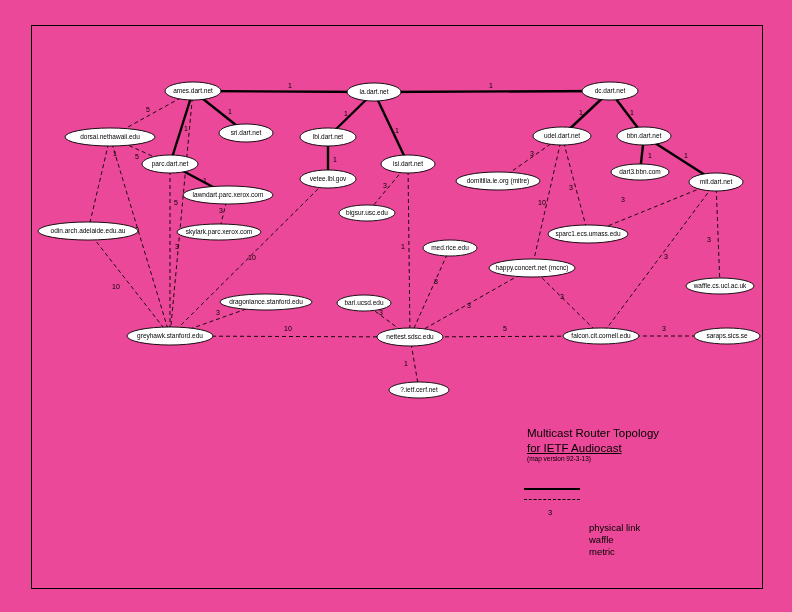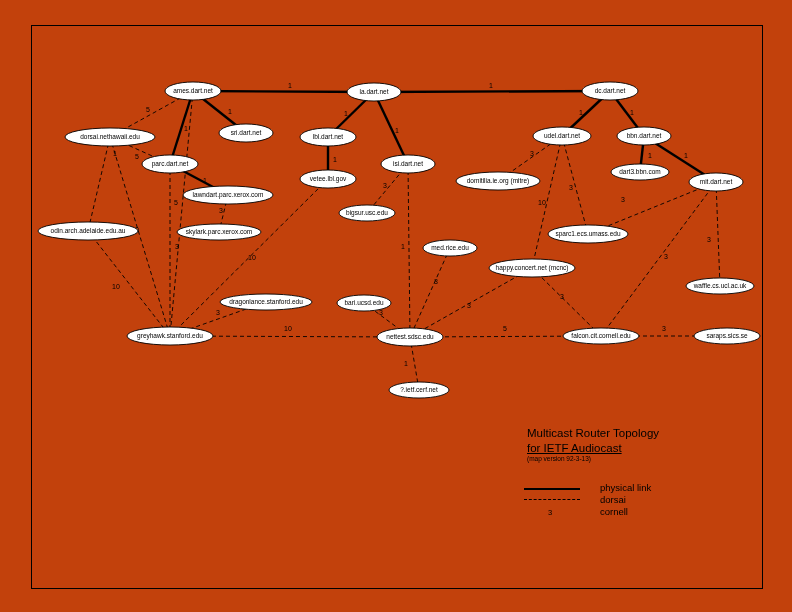--- a/index.html
+++ b/index.html
@@ -1,35 +1,35 @@
 <!DOCTYPE html>
 <html><head>
 <meta charset="utf-8">
 <style>
   html,body{margin:0;padding:0;background:#ffffff;}
-  .page{position:relative;width:792px;height:612px;background:#c2410c;overflow:hidden;
+  .page{position:relative;width:792px;height:612px;background:#ec4899;overflow:hidden;
         font-family:"Liberation Sans",sans-serif;color:#000;}
   .frame{position:absolute;left:31px;top:25px;width:730px;height:562px;
          border:1px solid #000;}
   #topology-svg{position:absolute;left:0;top:0;}
   .edge.physical{stroke:#000;stroke-width:2.4;fill:none;}
   .edge.tunnel{stroke:#000;stroke-width:0.9;stroke-dasharray:4 3;fill:none;}
   .node-ellipse{fill:#ffffff;stroke:#000;stroke-width:0.9;}
   .nodelabel{font-family:"Liberation Sans",sans-serif;font-size:6.5px;text-anchor:middle;fill:#000;}
   .metric{font-family:"Liberation Sans",sans-serif;font-size:7px;fill:#000;}
   .titleblock{position:absolute;left:527px;top:424px;width:220px;}
   .t1,.t2{position:absolute;left:0;font-size:11.5px;white-space:nowrap;}
   .t1{top:3px;}
   .t2{top:18px;text-decoration:underline;}
   .t3{position:absolute;left:0;top:31px;font-size:6.5px;white-space:nowrap;}
   .legend{position:absolute;left:524px;top:482px;width:200px;height:50px;}
   .l-solid{position:absolute;left:0;top:6px;width:56px;height:0;border-top:2.5px solid #000;}
   .l-dash{position:absolute;left:0;top:17px;width:56px;height:0;border-top:1px dashed #000;}
   .l-metric-num{position:absolute;left:24px;top:26px;font-size:7.5px;}
-  .l-label{position:absolute;left:76px;font-size:9.5px;white-space:nowrap;}
+  .l-label{position:absolute;left:65px;font-size:9.5px;white-space:nowrap;margin-top:40px;}
   .l-p{top:0px;} .l-t{top:12px;} .l-m{top:24px;}
 </style>
 </head>
 <body>
 
 <div class="page">
   <div class="frame"></div>
 
   <svg id="topology-svg" width="792" height="612" viewBox="0 0 792 612">
       <line x1="193" y1="91" x2="374" y2="92" class="edge physical"></line>
@@ -229,17 +229,17 @@
   <div class="titleblock">
     <div class="t1">Multicast Router Topology</div>
     <div class="t2">for IETF Audiocast</div>
     <div class="t3">(map version 92-3-13)</div>
   </div>
 
   <div class="legend">
     <div class="l-solid"></div>
     <div class="l-label l-p">physical link</div>
     <div class="l-dash"></div>
-    <div class="l-label l-t">dorsai</div>
+    <div class="l-label l-t">waffle</div>
     <div class="l-metric-num">3</div>
-    <div class="l-label l-m">cornell</div>
+    <div class="l-label l-m">metric</div>
   </div>
 </div>
 
 </body></html>

